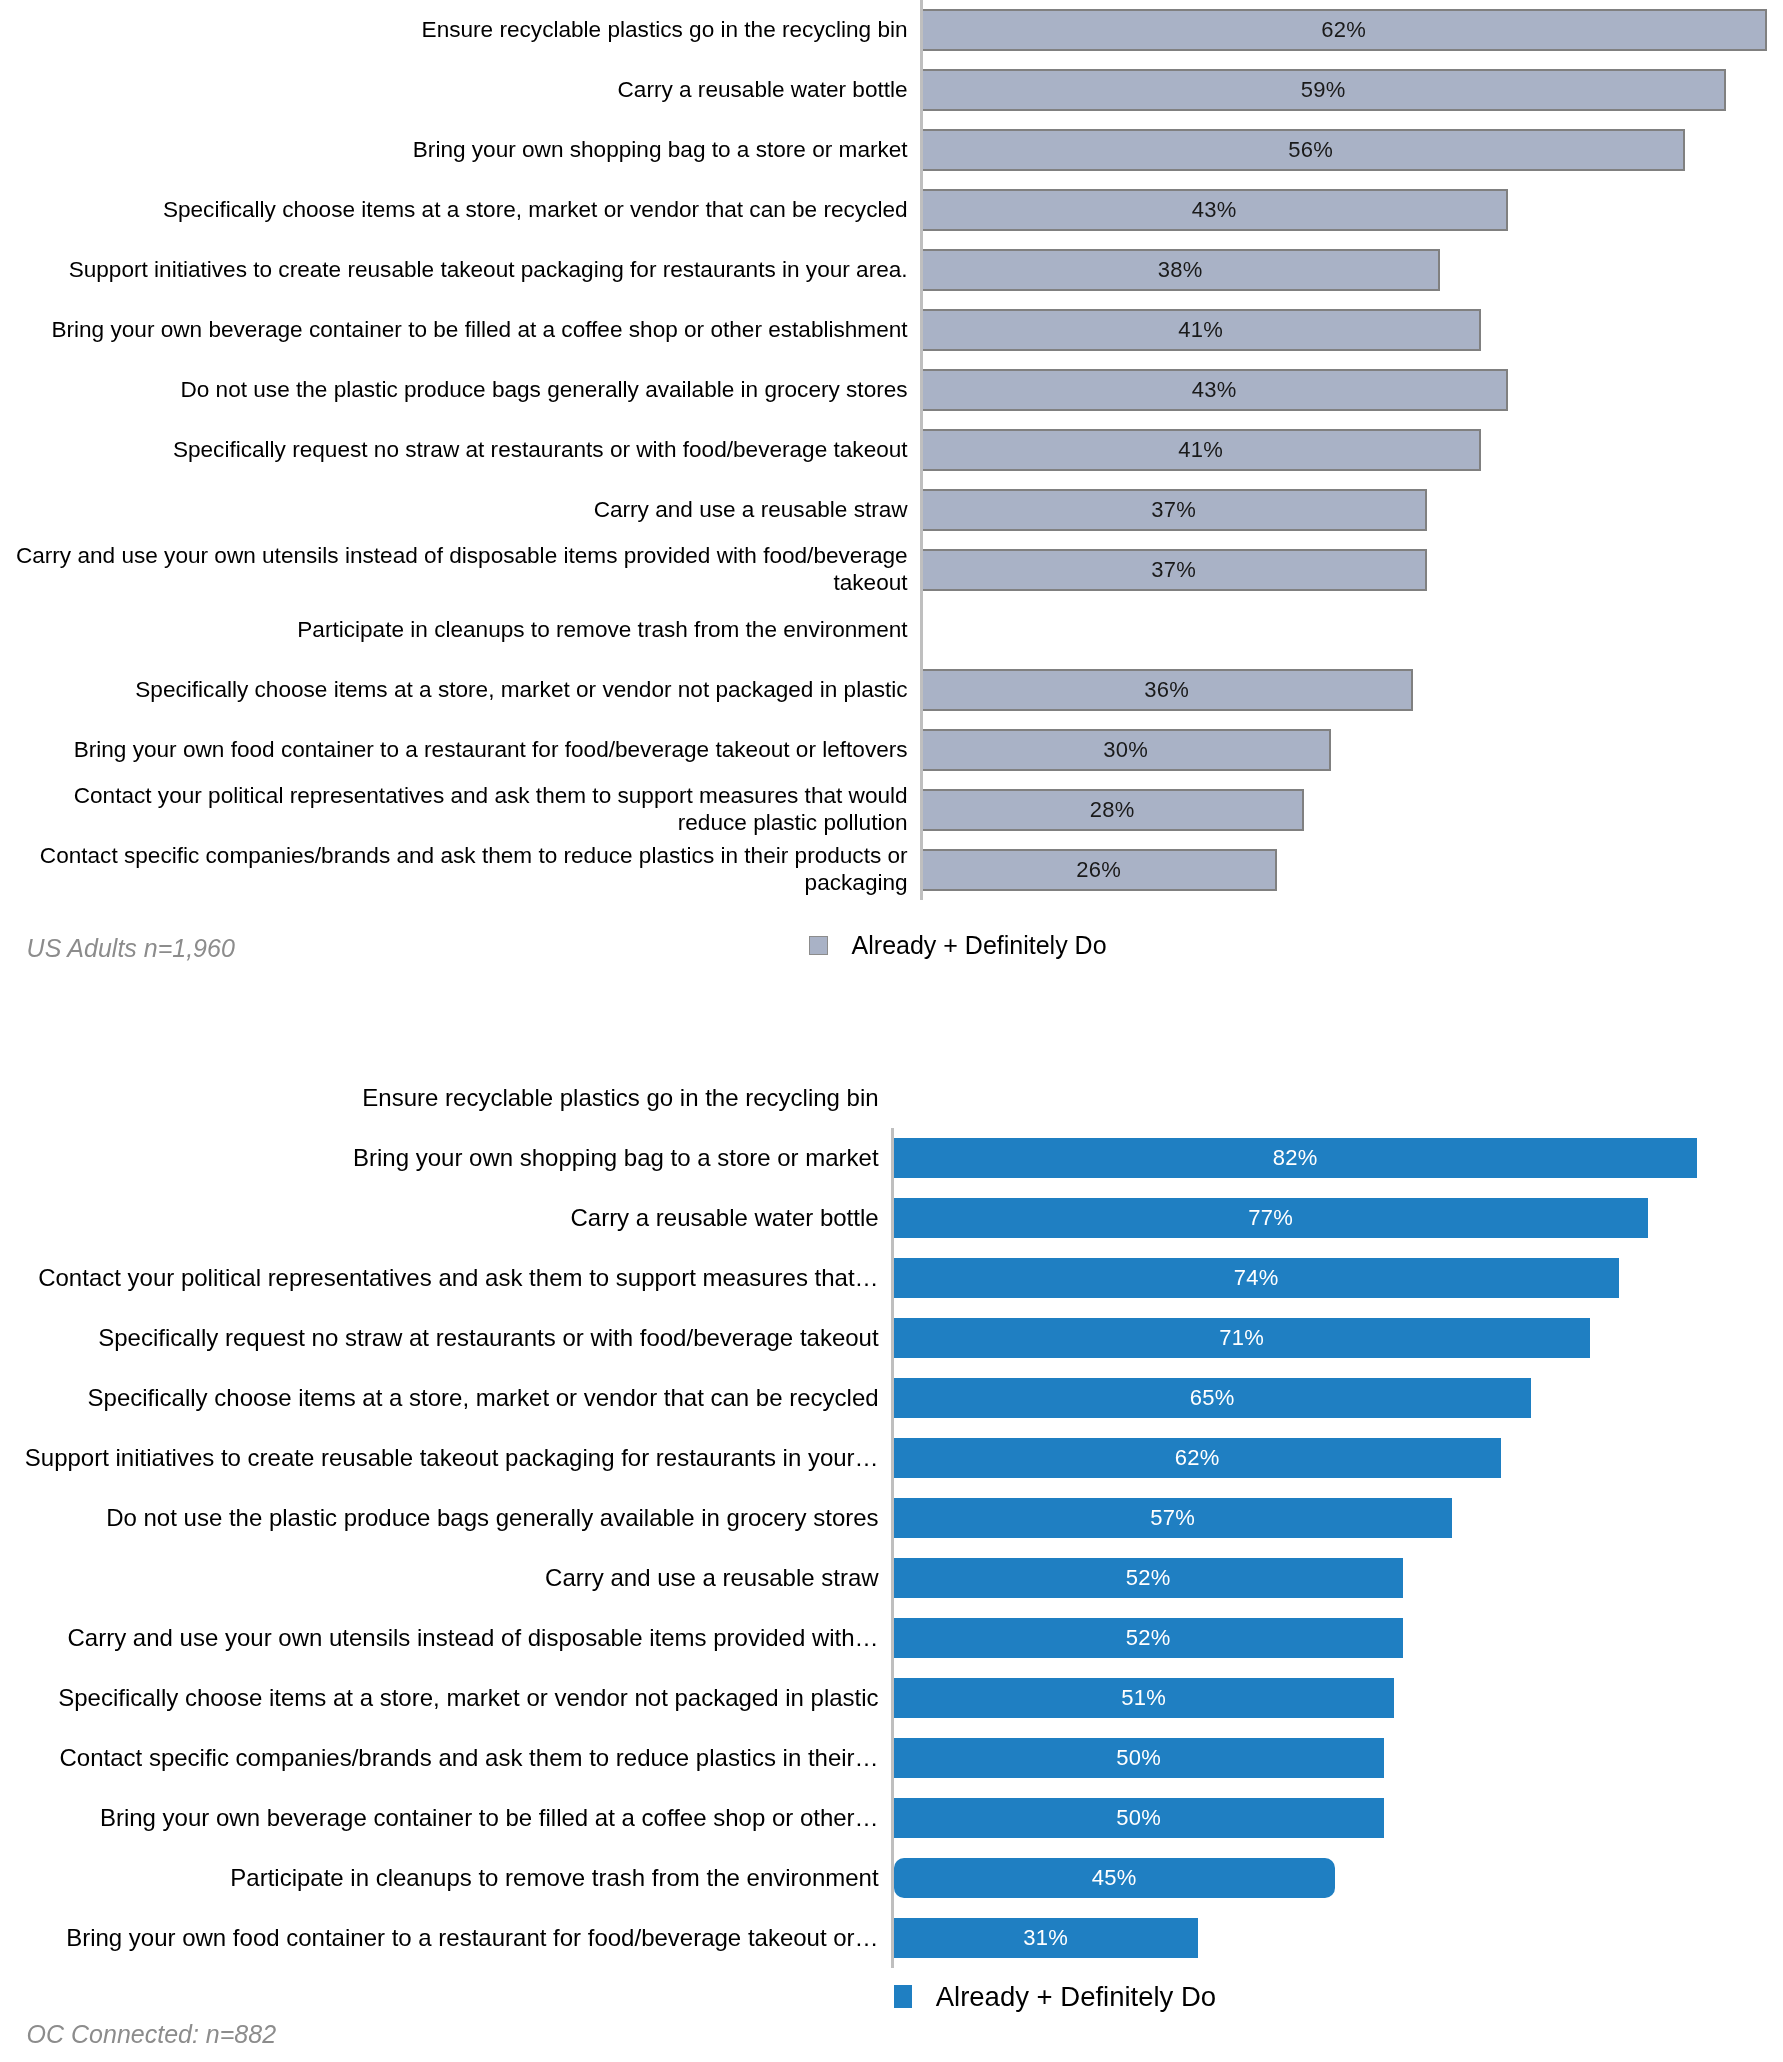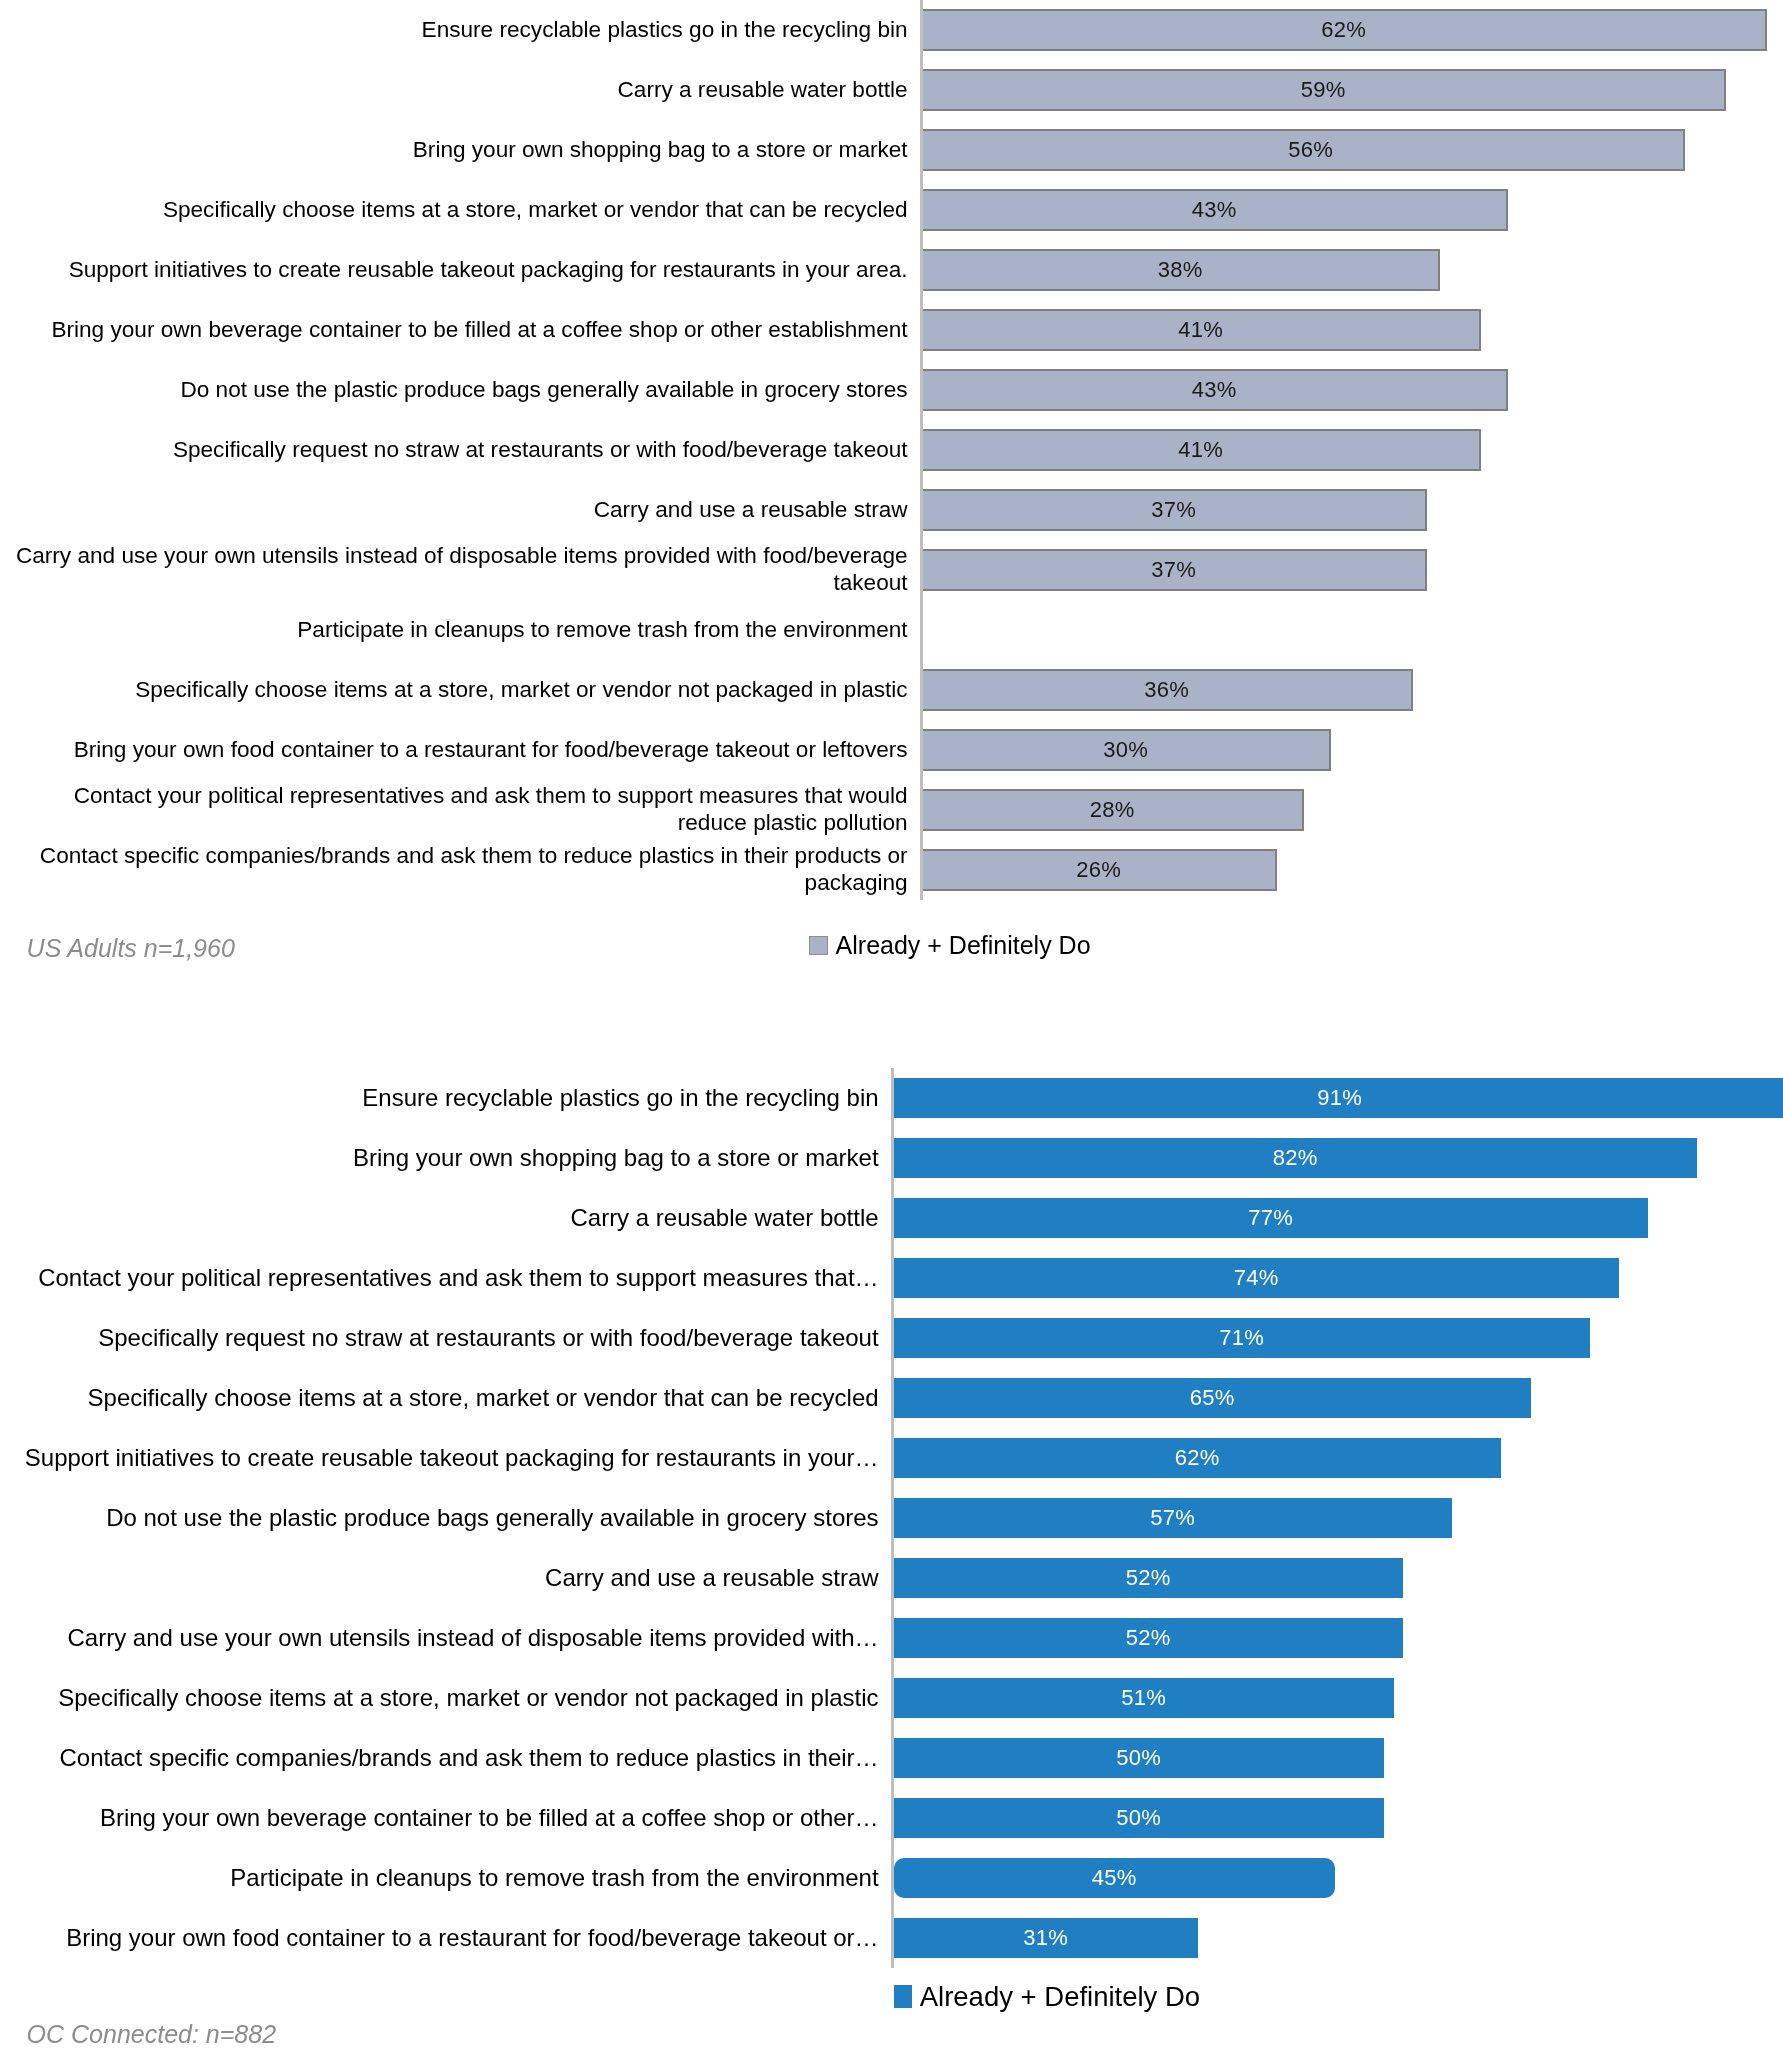--- a/index.html
+++ b/index.html
@@ -102,21 +102,21 @@
     position: absolute;
     font-style: italic;
     color: #8c8c8c;
     font-size: 25px;
     white-space: nowrap;
   }
   .legend {
     position: absolute;
     display: flex;
     align-items: center;
-    gap: 8px;
+    gap: 24px;
     white-space: nowrap;
   }
   .legend-swatch {
     display: inline-block;
     width: 18.6px;
     height: 18.6px;
   }
   .c1 .legend-swatch {
     background: #a9b2c6;
     border: 1.8px solid #8c8c8c;
@@ -280,26 +280,20 @@
       <span class="legend-text">Already + Definitely Do</span>
     </div>
   </div>
 </div>
 
 <div class="chart-block c2" id="chart2" style="top:1068px;height:994px;">
 
   <div class="rows" id="chart2-rows" style="height:901px;">
       <div class="row" style="height: 60px;">
         <div class="cat-label" style="width: 891px;">Ensure recyclable plastics go in the recycling bin</div>
-        <div class="plot" style="height: 60px;">
-          <div class="axis-line"></div>
-          <div class="bar" style="width: 892px; height: 40px; top: 10.2px;">
-            <span class="bar-value">91%</span>
-          </div>
-        </div>
       </div>
       <div class="row" style="height: 60px;">
         <div class="cat-label" style="width: 891px;">Bring your own shopping bag to a store or market</div>
         <div class="plot" style="height: 60px;">
           <div class="axis-line"></div>
           <div class="bar" style="width: 803px; height: 40px; top: 10.2px;">
             <span class="bar-value">82%</span>
           </div>
         </div>
       </div>

